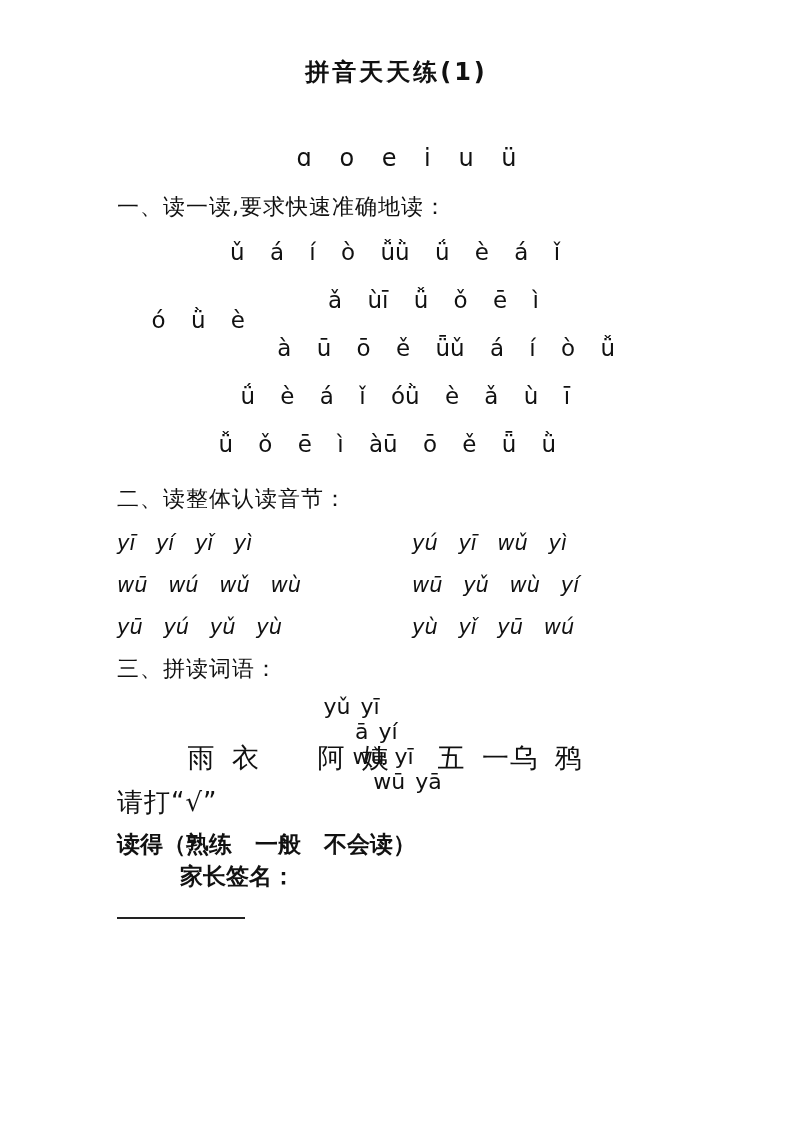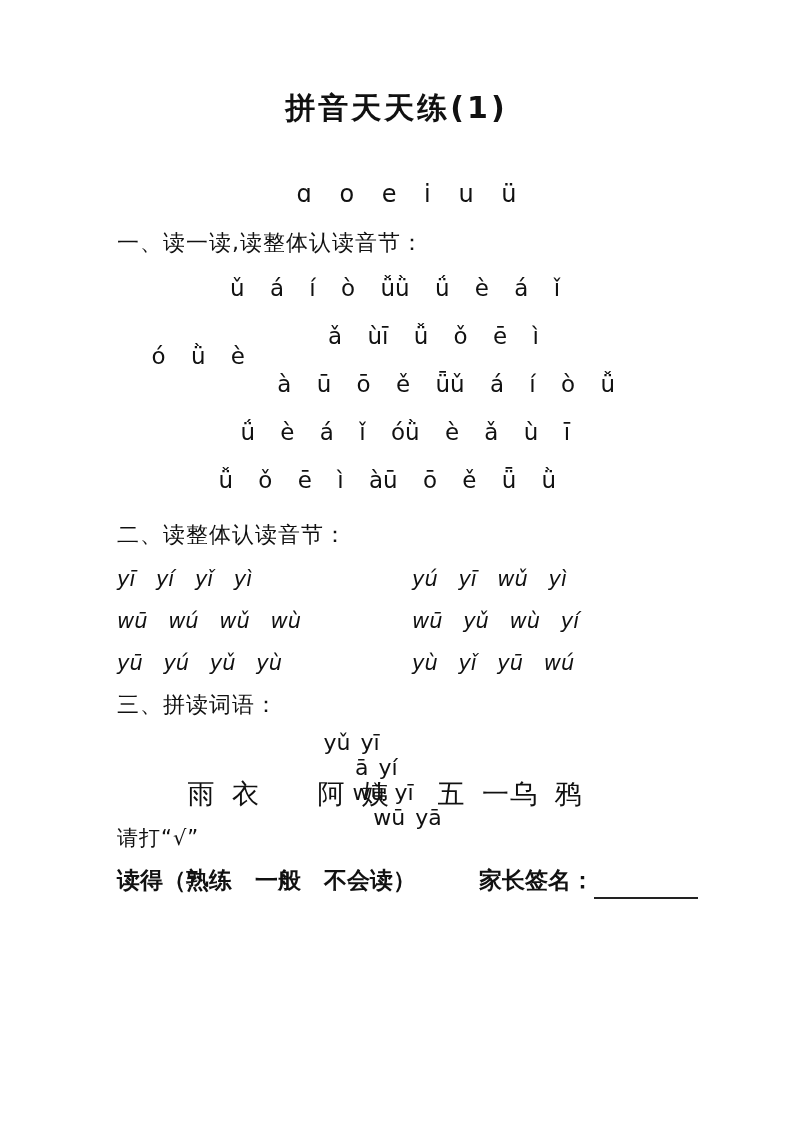--- a/index.html
+++ b/index.html
@@ -10,23 +10,23 @@
   body {
     width: 793px;
     height: 1122px;
     font-family: "DejaVu Sans", sans-serif;
     color: #111;
     overflow: hidden;
   }
   .doc { width: 793px; height: 1122px; }
 
   .title {
-    margin-top: 88px;
+    margin-top: 52px;
     text-align: center;
-    font-size: 30px;
+    font-size: 24px;
     line-height: 40px;
     font-weight: bold;
     letter-spacing: 3px;
   }
   .subtitle {
     margin-top: 46px;
     text-align: center;
     font-size: 24px;
     line-height: 40px;
     word-spacing: 16px;
@@ -123,33 +123,34 @@
     font-size: 27px;
     text-align: right;
   }
   .s3-words .seg { white-space: pre; word-spacing: 7px; flex: 0 0 auto; letter-spacing: 1px; }
   .cw1 { width: 143px; }
   .cw2 { width: 130px; }
   .cw3 { width: 120px; }
 
   .check-row {
     margin-top: 12px;
-    font-size: 21px;
+    font-size: 26px;
     line-height: 28px;
     letter-spacing: 1px;
   }
 
   .rating-row {
     display: flex;
     margin-top: 12px;
-    align-items: flex-end;
+    align-items: flex-start;
     font-size: 23px;
     line-height: 32px;
     font-weight: bold;
     white-space: nowrap;
+    flex-direction: column;
   }
   .rating-row .sig-label { margin-left: 63px; }
   .sig-blank {
     display: inline-block;
     width: 128px;
     border-bottom: 2.5px solid #222;
     height: 22px;
     transform: translateY(3px);
   }
 </style>
@@ -158,21 +159,21 @@
 
 <div class="doc">
 
   <div class="title">拼音天天练(1)</div>
 
   <div class="subtitle">ɑ o e i u ü</div>
 
   <div class="content">
 
 
-    <div class="section-heading s1-heading">一、读一读,读整体认读音节：</div>
+    <div class="section-heading s1-heading">一、读一读,要求快速准确地读：</div>
 
     <div class="s1-rows">
       <div class="pinyin-row">
         <span class="seg w278">ǔ á í ò ǚ</span>
         <span class="seg">ǜ ǘ è á ǐ</span>
       </div>
       <div class="pinyin-row">
         <span class="seg w128">ó ǜ è</span>
         <span class="seg w137">ǎ ù</span>
         <span class="seg">ī ǚ ǒ ē ì</span>

